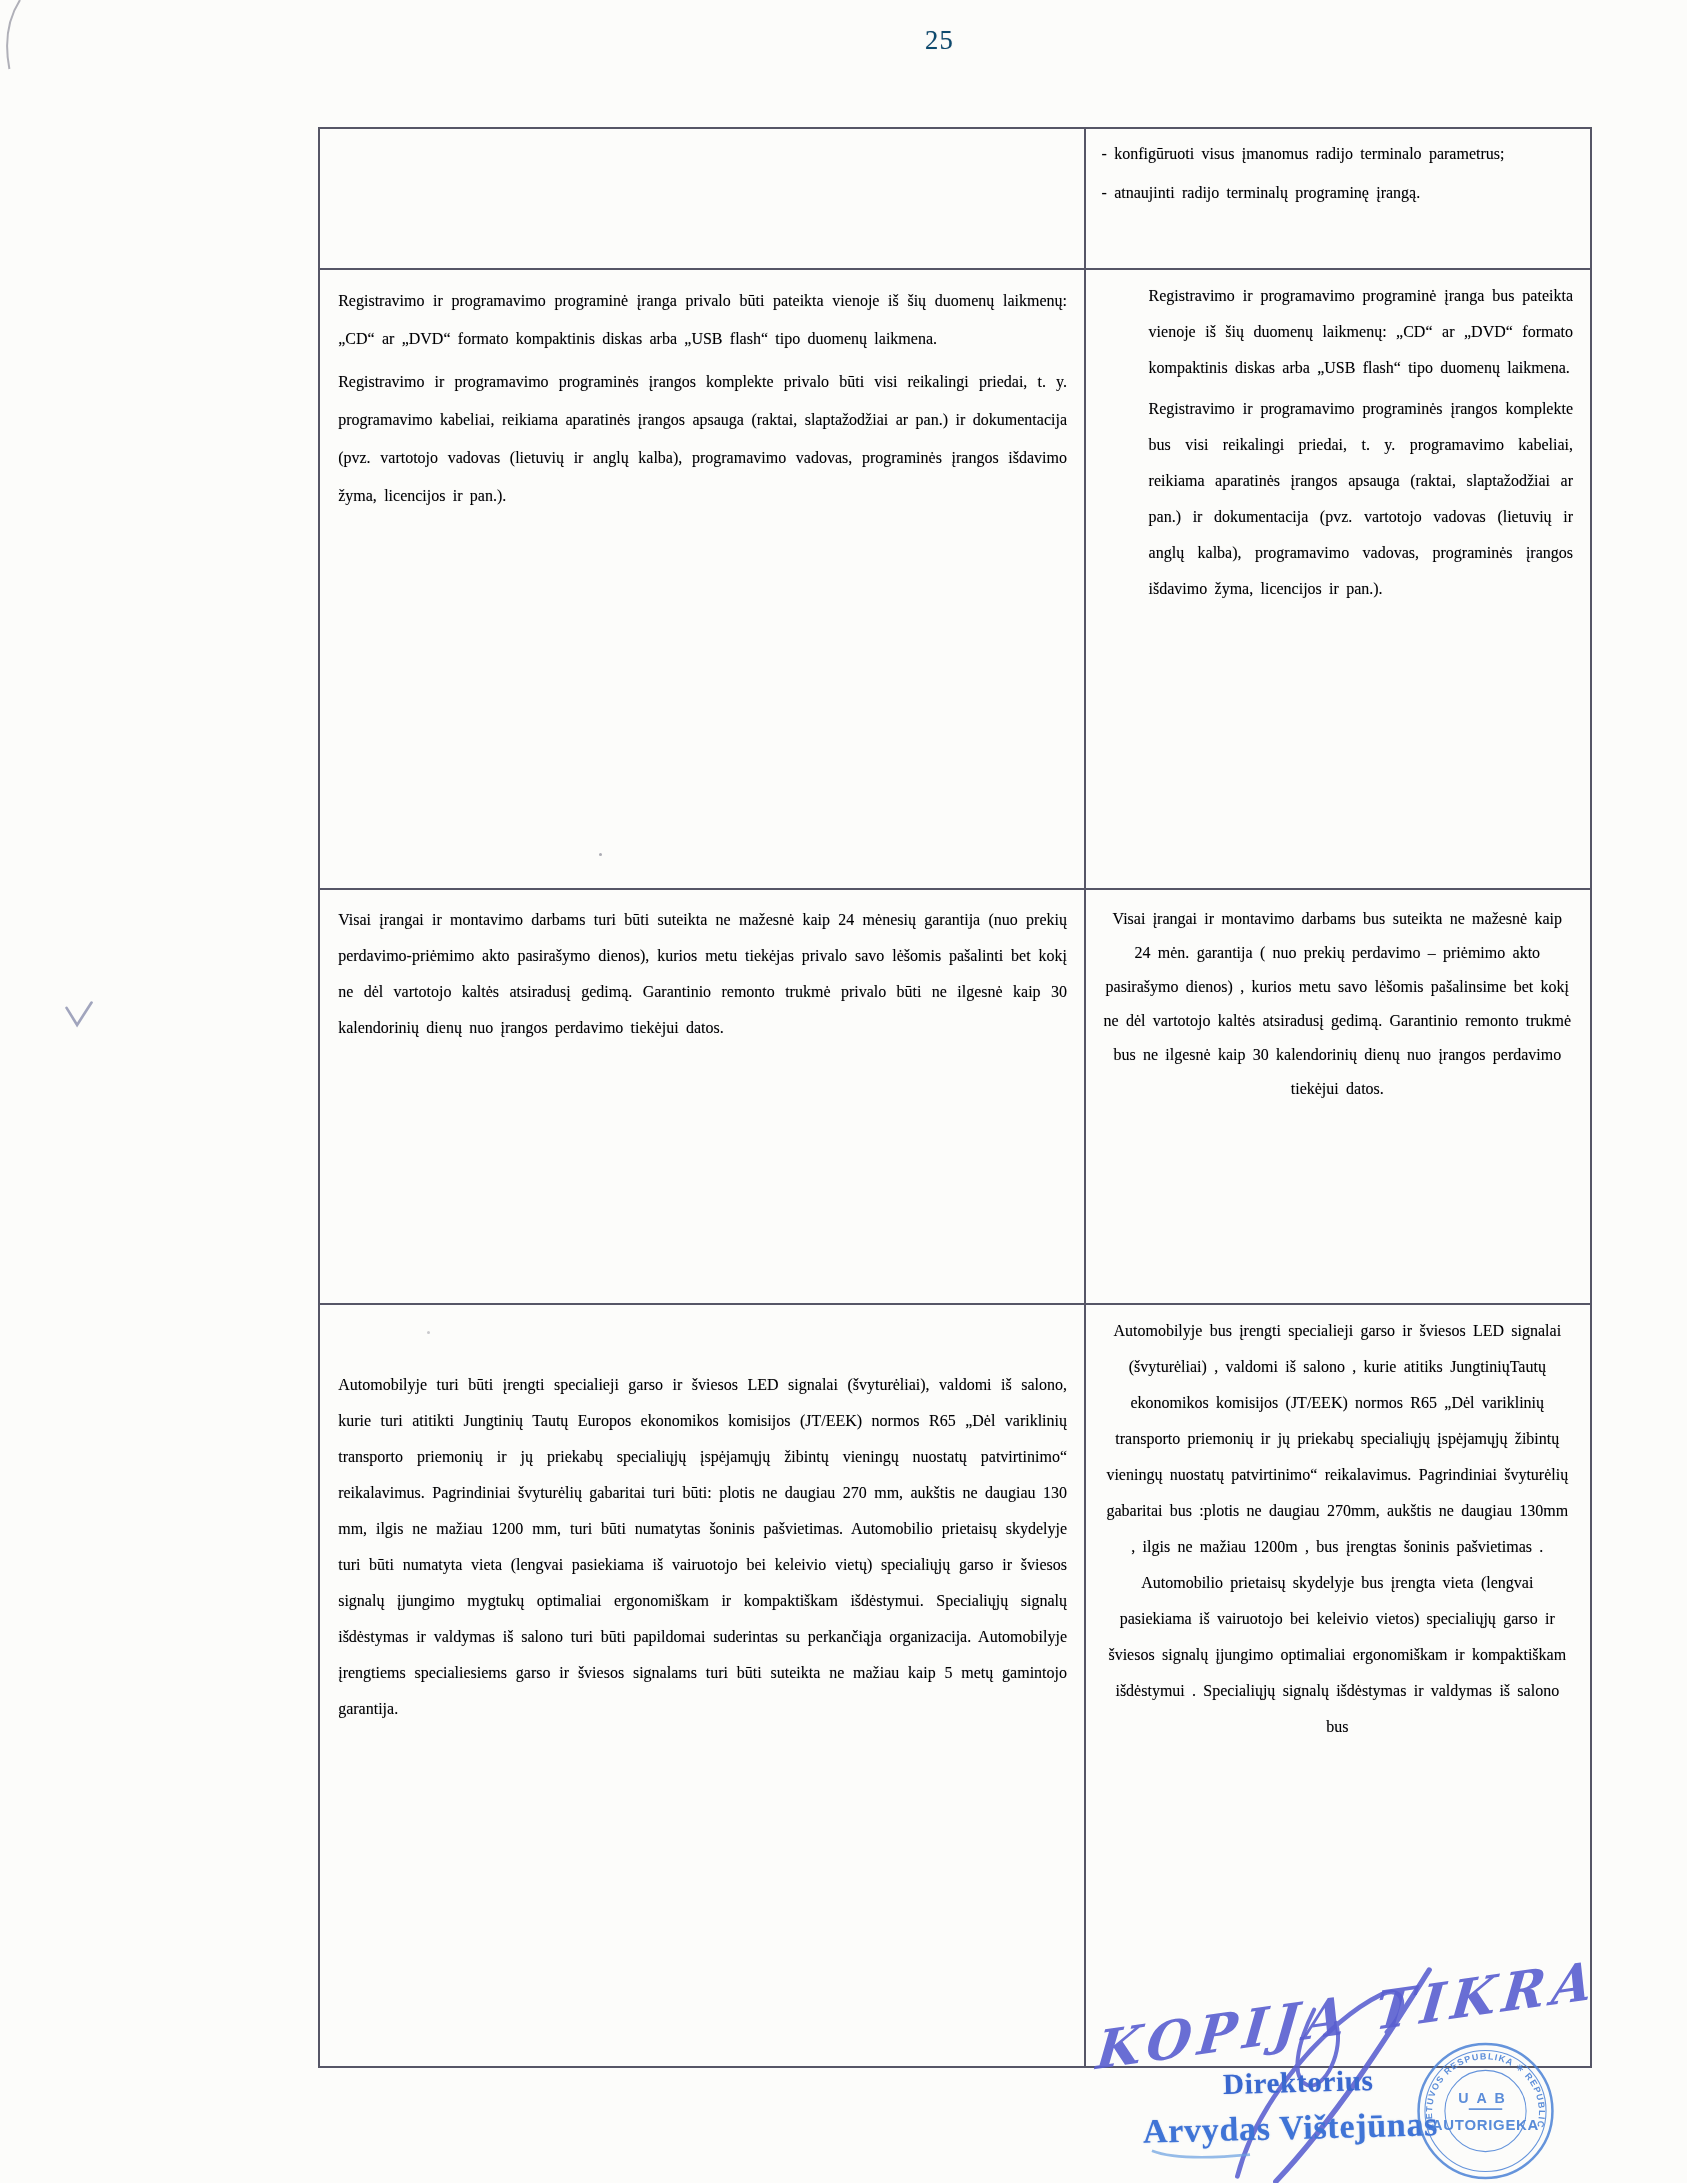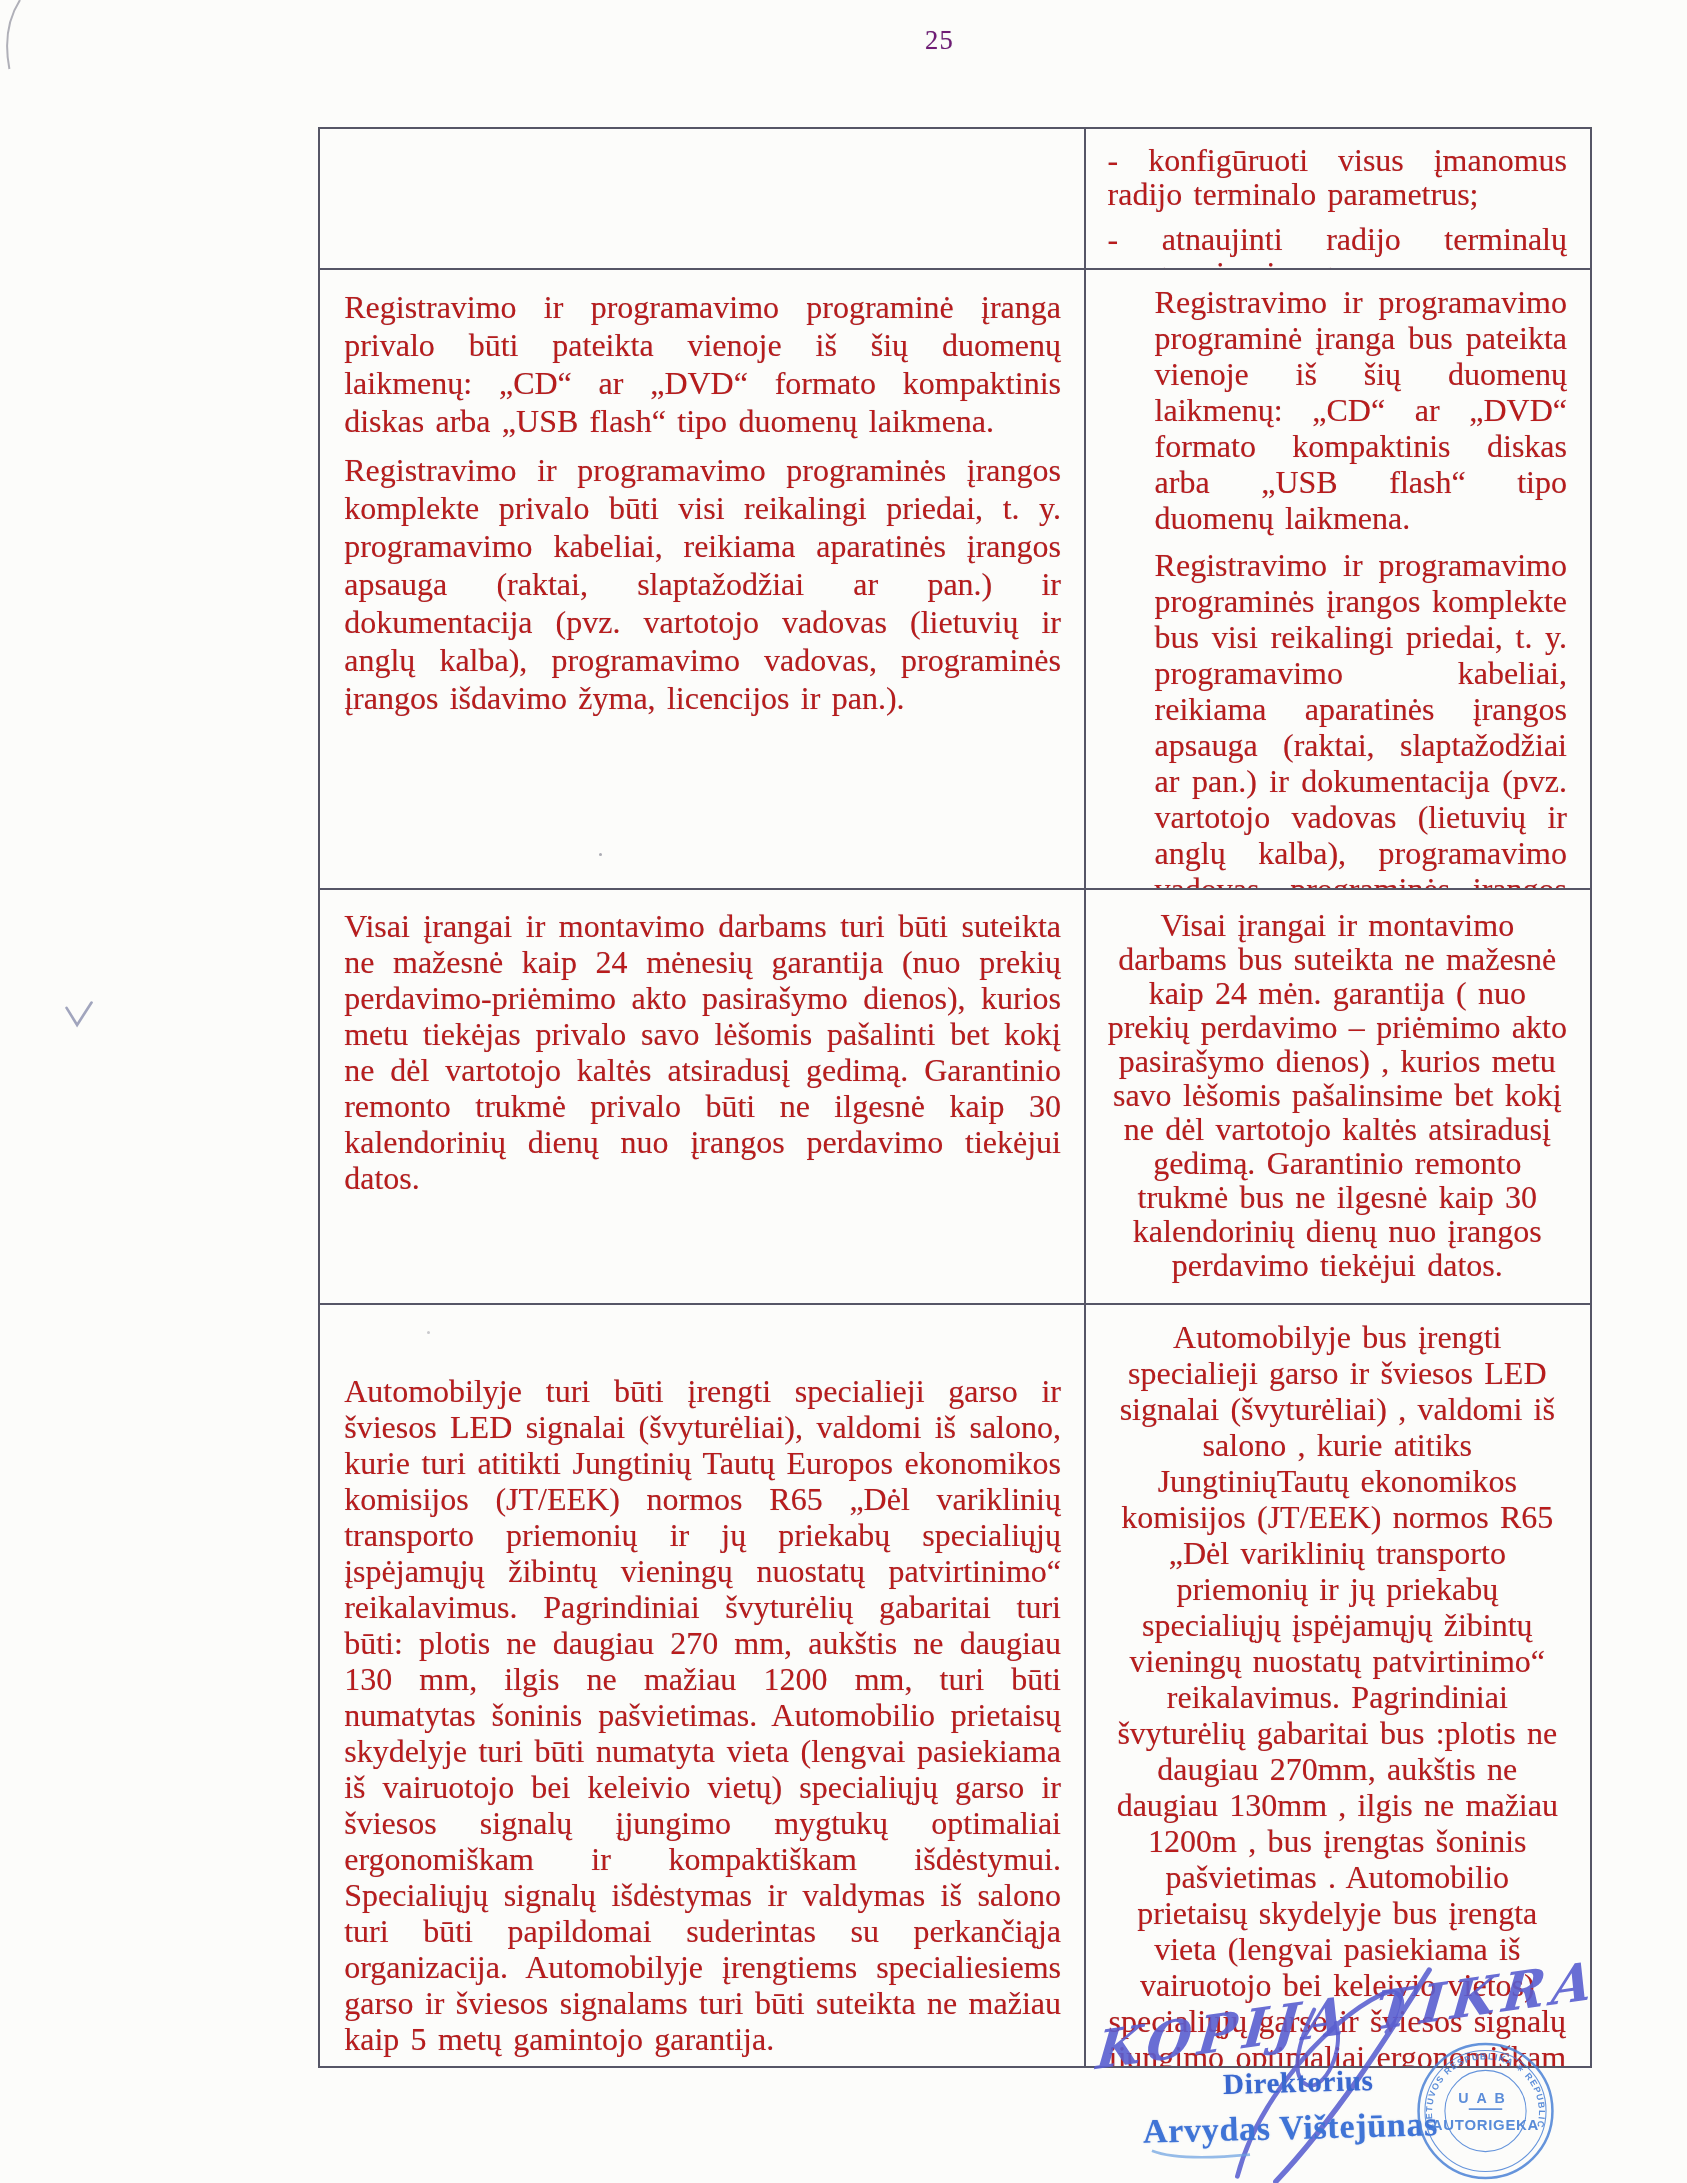--- a/index.html
+++ b/index.html
@@ -6,45 +6,45 @@
   .page{
     position:relative;
     width:1687px;height:2183px;
     background:#fcfcfa;
     overflow:hidden;
     font-family:"Liberation Serif", serif;
     color:#45454f;
   }
   .pageno{
     position:absolute;left:925px;top:25px;
-    font-size:26.5px;color:#701a75;
+    font-size:26.5px;color:#0c4a6e;
     letter-spacing:1.3px;
     text-shadow:0 0 0.7px rgba(70,70,95,.5);
   }
   
   .doc{
     position:absolute;left:318px;top:127px;width:1274px;
     border:2px solid #565666;
     box-sizing:border-box;
     text-shadow:0 0 0.7px rgba(70,70,95,.45);
   }
   .row{display:flex;box-sizing:border-box;}
   .row + .row{border-top:2px solid #565666;}
   .cl{width:766px;border-right:2px solid #565666;box-sizing:border-box;overflow:hidden;}
   .cr{flex:1;box-sizing:border-box;overflow:hidden;}
   .h1{height:139px;} .h2{height:620px;gap:47px;} .h3{height:415px;} .h4{height:763px;}
   .cell-inner{padding:6.6px 12px 5.3px 13.2px;}
   .cr .cell-inner{padding:2.6px 12px 2.6px 10.6px;}
   p.tx{
-    margin:11px;
-    font-size:32px;
+    margin:5px;
+    font-size:16px;
     line-height:36px;
     text-align:justify;
     word-spacing:3.3px;
-    color:#b91c1c;
+    color:#000000;
   }
   .r1 p.tx{line-height:34px;}
   .lh-wide p.tx{line-height:38px;}
   .tight p.tx{line-height:36px;font-family:Liberation Serif, serif;}
   .r3r p.tx{line-height:34px;}
   .center p.tx{text-align:center;}
   .padtop-big{padding-top:57px !important;}
   .padtop-sm{padding-top:6.6px !important;}
   
   .handnote{

